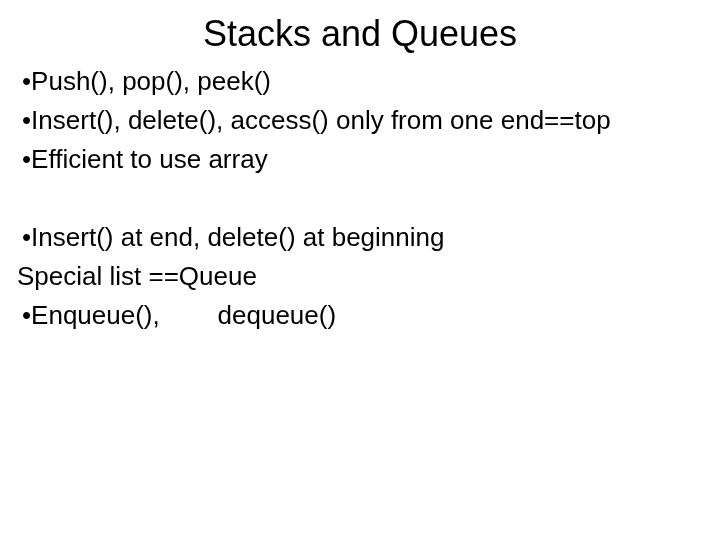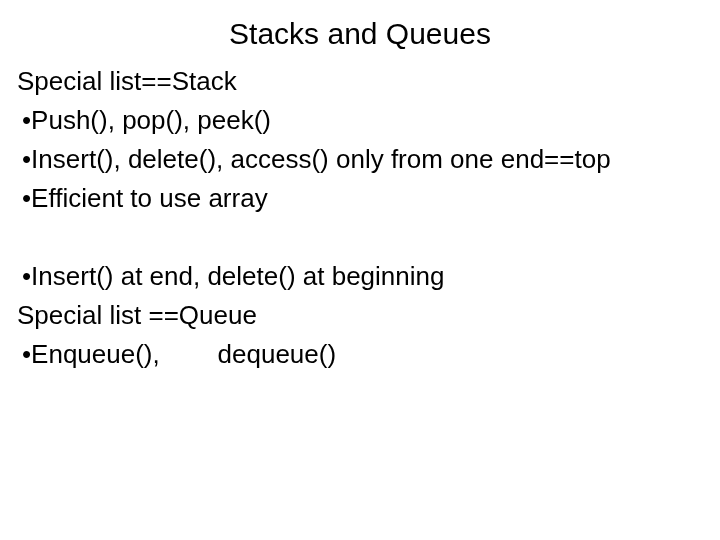--- a/index.html
+++ b/index.html
@@ -18,21 +18,21 @@
     height: 540px;
     background: #ffffff;
     overflow: hidden;
   }
   .slide-title {
     position: absolute;
     left: 0;
     top: 16px;
     width: 720px;
     text-align: center;
-    font-size: 30px;
+    font-size: 36px;
     line-height: 36px;
     font-weight: normal;
     letter-spacing: 0px;
     color: #000000;
     white-space: pre;
   }
   .body-area {
     position: absolute;
     left: 17px;
     top: 62px;
@@ -84,21 +84,20 @@
 </head>
 <body>
 
 <div class="slide">
 
   <div class="slide-title">Stacks and Queues</div>
 
   <div class="body-area">
 
     <div class="block">
-      <div class="line level0">Special list==Stack</div>
 
       <div class="line level1"><span class="bullet-glyph">•</span><span>Push(), pop(), peek()</span></div>
 
       <div class="line level1"><span class="bullet-glyph">•</span><span>Insert(), delete(), access() only from one end==top</span></div>
 
       <div class="line level1"><span class="bullet-glyph">•</span><span>Efficient to use array</span></div>
     </div>
 
     <div class="spacer-line">&nbsp;</div>
 

